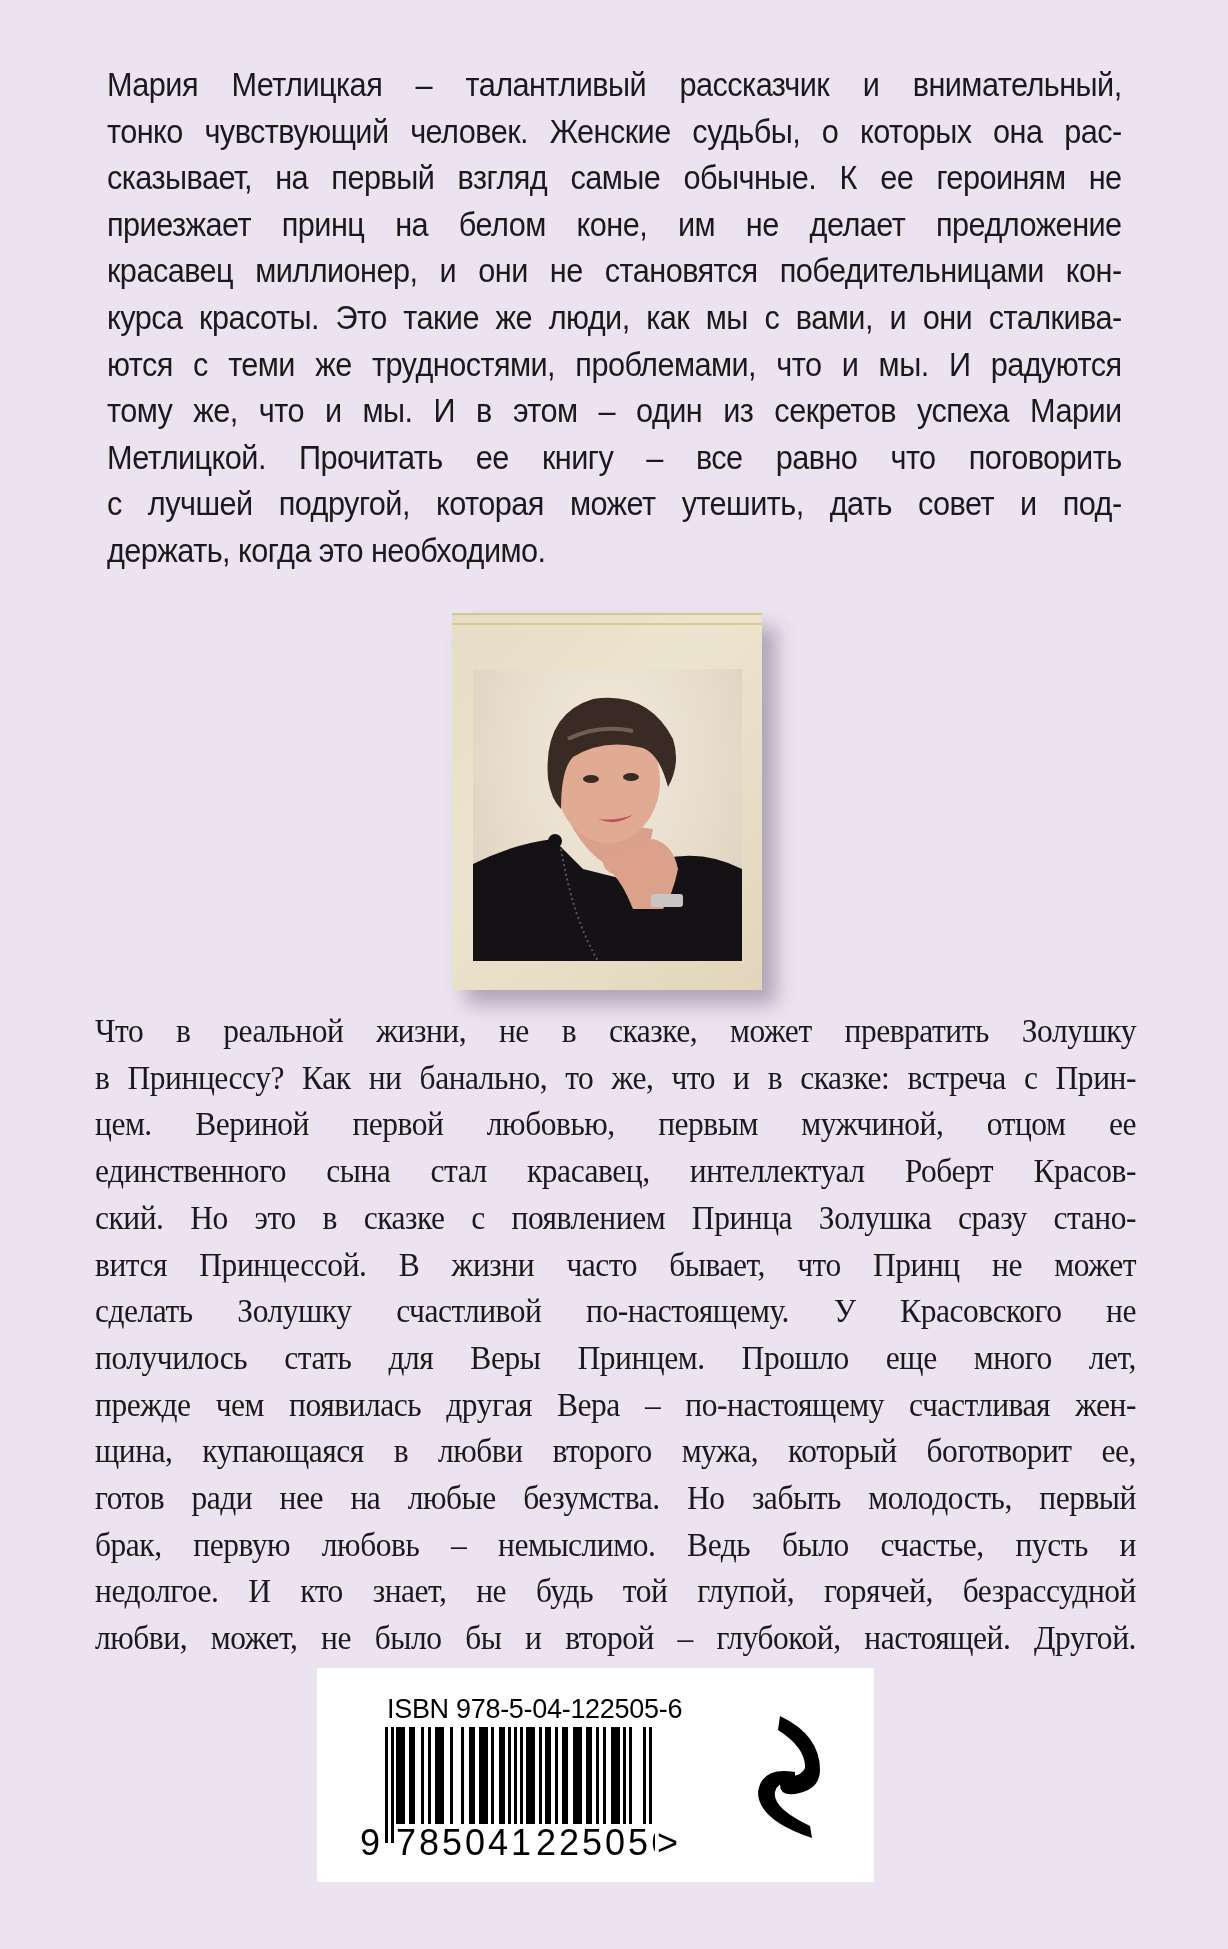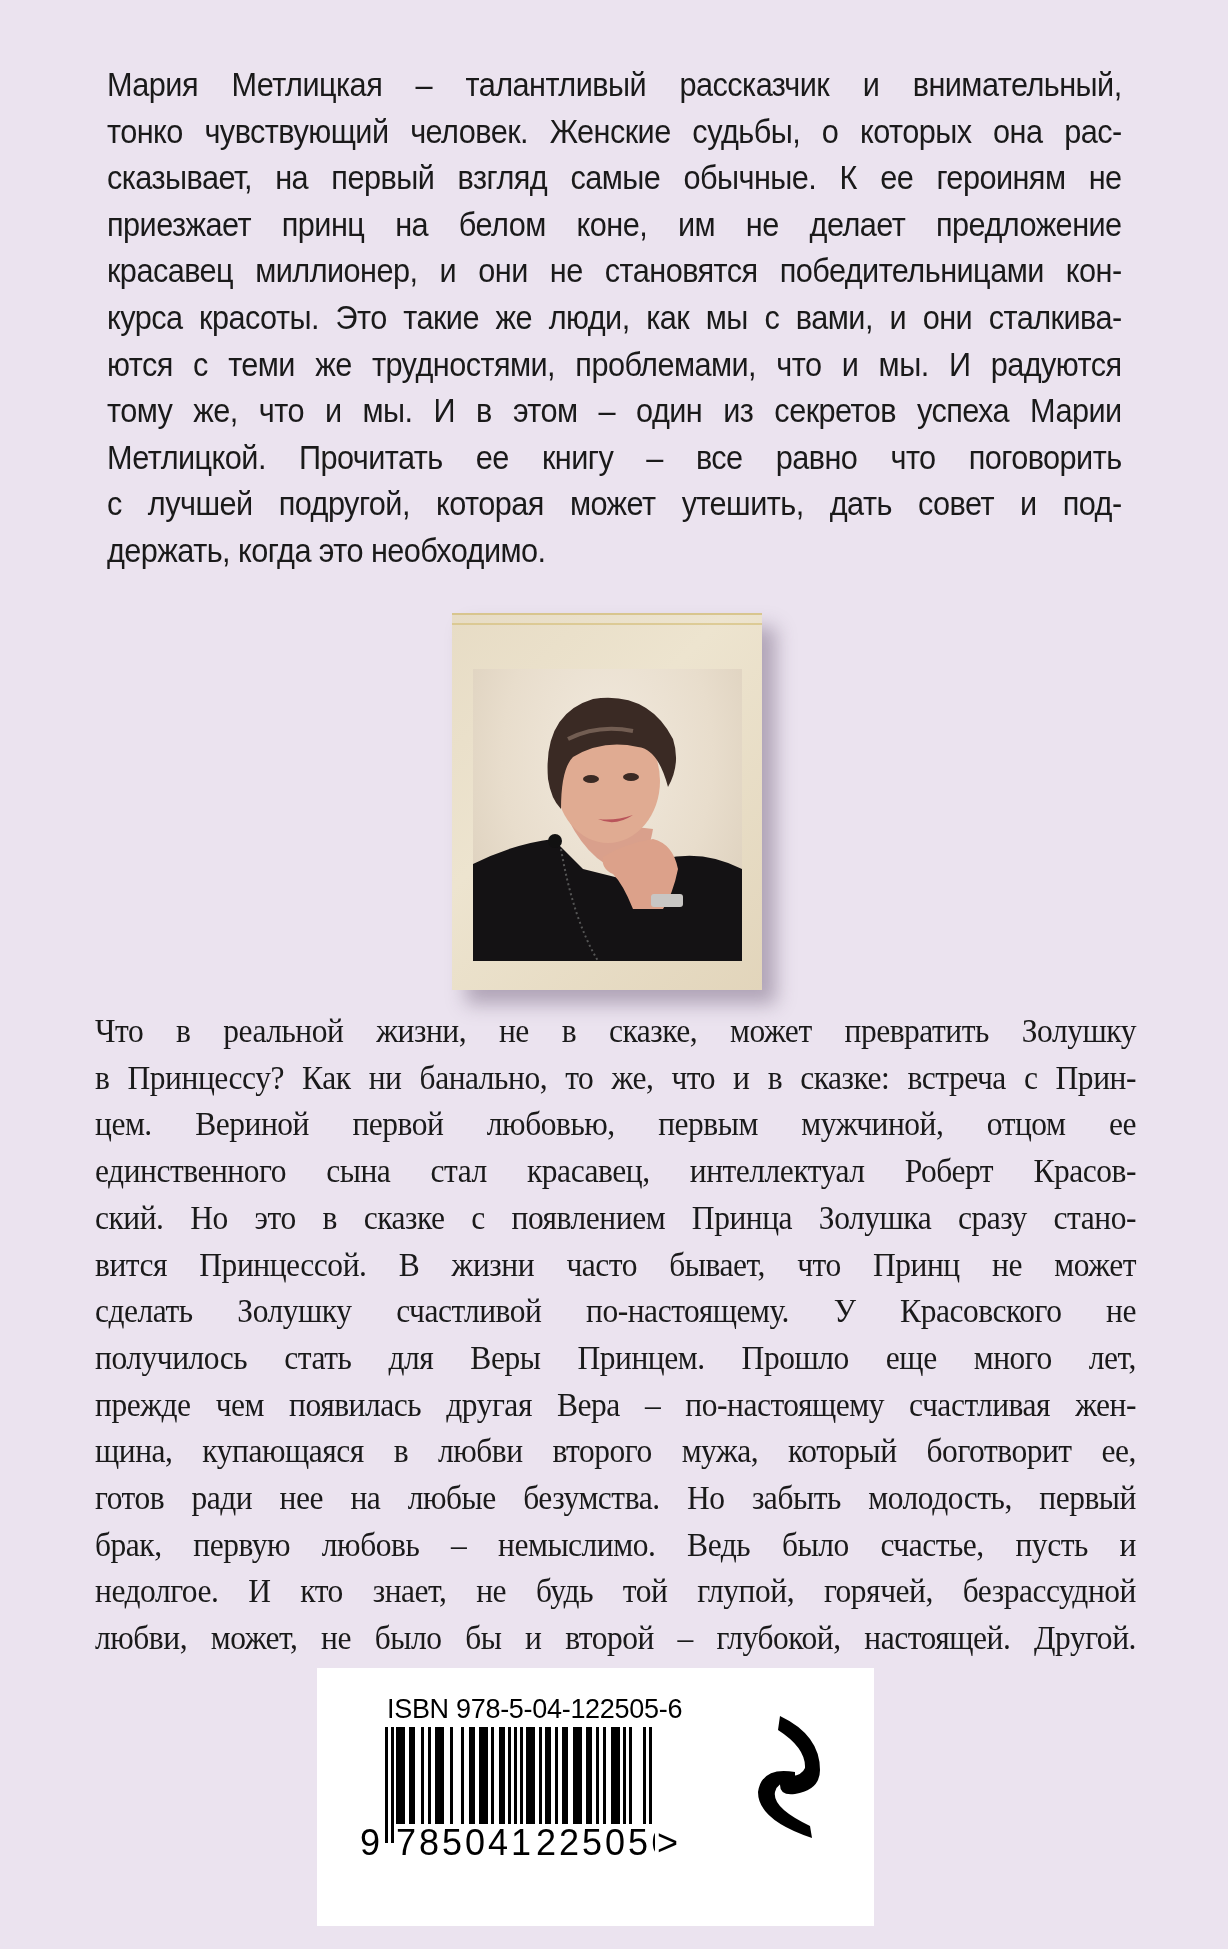--- a/index.html
+++ b/index.html
@@ -80,21 +80,21 @@
       text-align: justify;
       text-align-last: justify;
       white-space: nowrap;
     }
 
     .barcode-box {
       position: absolute;
       left: 317px;
       top: 1668px;
       width: 557px;
-      height: 258px;
+      height: 214px;
       background: #ffffff;
     }
     .isbn-text {
       position: absolute;
       left: 70px;
       top: 26px;
       font-family: "Liberation Sans", sans-serif;
       font-size: 27px;
       color: #000;
       letter-spacing: -0.3px;

